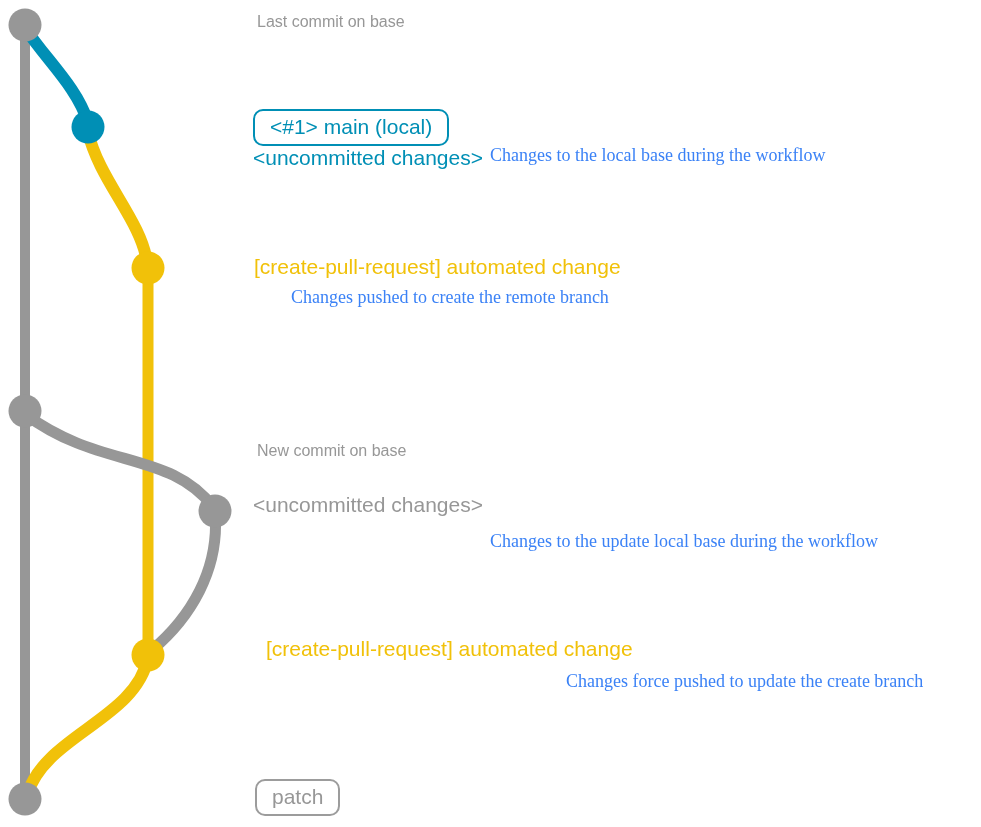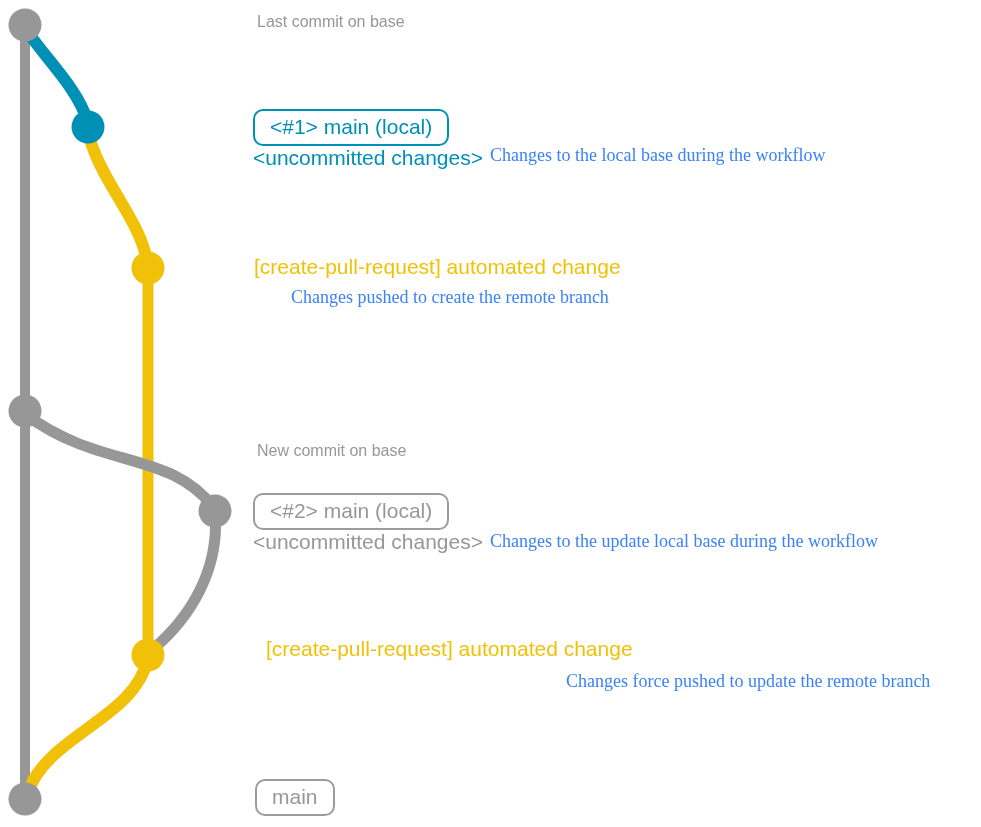--- a/index.html
+++ b/index.html
@@ -102,25 +102,24 @@
   <span class="tag blue gap14">&lt;uncommitted changes&gt;</span>
 </div>
 <div class="caption" style="left:490px; top:145px;">Changes to the local base during the workflow</div>
 
 <div class="msg yellow" style="left:254px; top:255px;">[create-pull-request] automated change</div>
 <div class="caption" style="left:267px; top:287px;margin-left:24px;">Changes pushed to create the remote branch</div>
 
 <div class="annotation" style="left:257px; top:398px;margin-top:44px;">New commit on base</div>
 
 <div class="label-row" style="left:253px; top:493px;">
-  <span class="badge gray">&lt;#2&gt; main (local)</span>
   <span class="tag gray gap14">&lt;uncommitted changes&gt;</span>
 </div>
 <div class="caption" style="left:490px; top:531px;">Changes to the update local base during the workflow</div>
 
 <div class="label-row" style="left:254px; top:637px;">
   <span class="tag yellow gap12">[create-pull-request] automated change</span>
 </div>
-<div class="caption" style="left:566px; top:671px;">Changes force pushed to update the remote branch</div>
+<div class="caption" style="left:566px; top:671px;">Changes force pushed to update the create branch</div>
 
 <div class="label-row" style="left:255px; top:779px;">
-  <span class="badge gray">main</span>
+  <span class="badge gray">patch</span>
 </div>
 
 </body></html>

